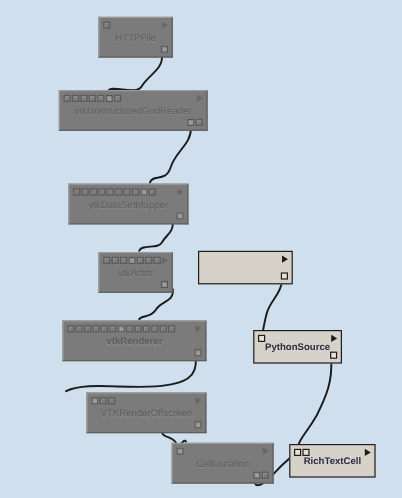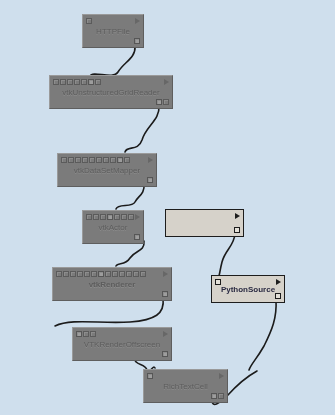--- a/index.html
+++ b/index.html
@@ -203,35 +203,43 @@
       <div class="mod-label" style="top: 12px;">VTKRenderOffscreen</div>
       <div class="ports out">
         <div class="port hot"></div>
       </div>
     </div>
     <div class="module dark" style="left: 143px; top: 369px; width: 85px; height: 34px;">
       <div class="ports in">
         <div class="port hot"></div>
       </div>
       <div class="cfg-tri"></div>
-      <div class="mod-label" style="top: 12px;">RichTextCell</div>
+      <div class="mod-label" style="top: 12px;">CellLocation</div>
       <div class="ports out">
         <div class="port hot"></div>
         <div class="port"></div>
       </div>
     </div>
     <div class="module light" style="left: 165px; top: 209px; width: 79px; height: 28px;">
       <div class="cfg-tri"></div>
       <div class="ports out">
         <div class="port hot"></div>
       </div>
     </div>
     <div class="module light" style="left: 211px; top: 275px; width: 74px; height: 28px;">
       <div class="ports in">
         <div class="port hot"></div>
       </div>
       <div class="cfg-tri"></div>
       <div class="mod-label" style="top: 9px;">PythonSource</div>
       <div class="ports out">
         <div class="port hot"></div>
       </div>
+    </div>
+    <div class="module light" style="left: 241px; top: 370px; width: 72px; height: 28px;">
+      <div class="ports in">
+        <div class="port hot"></div>
+        <div class="port hot"></div>
+      </div>
+      <div class="cfg-tri"></div>
+      <div class="mod-label" style="top: 9px;">RichTextCell</div>
     </div>
   </div>
 
 </body></html>

